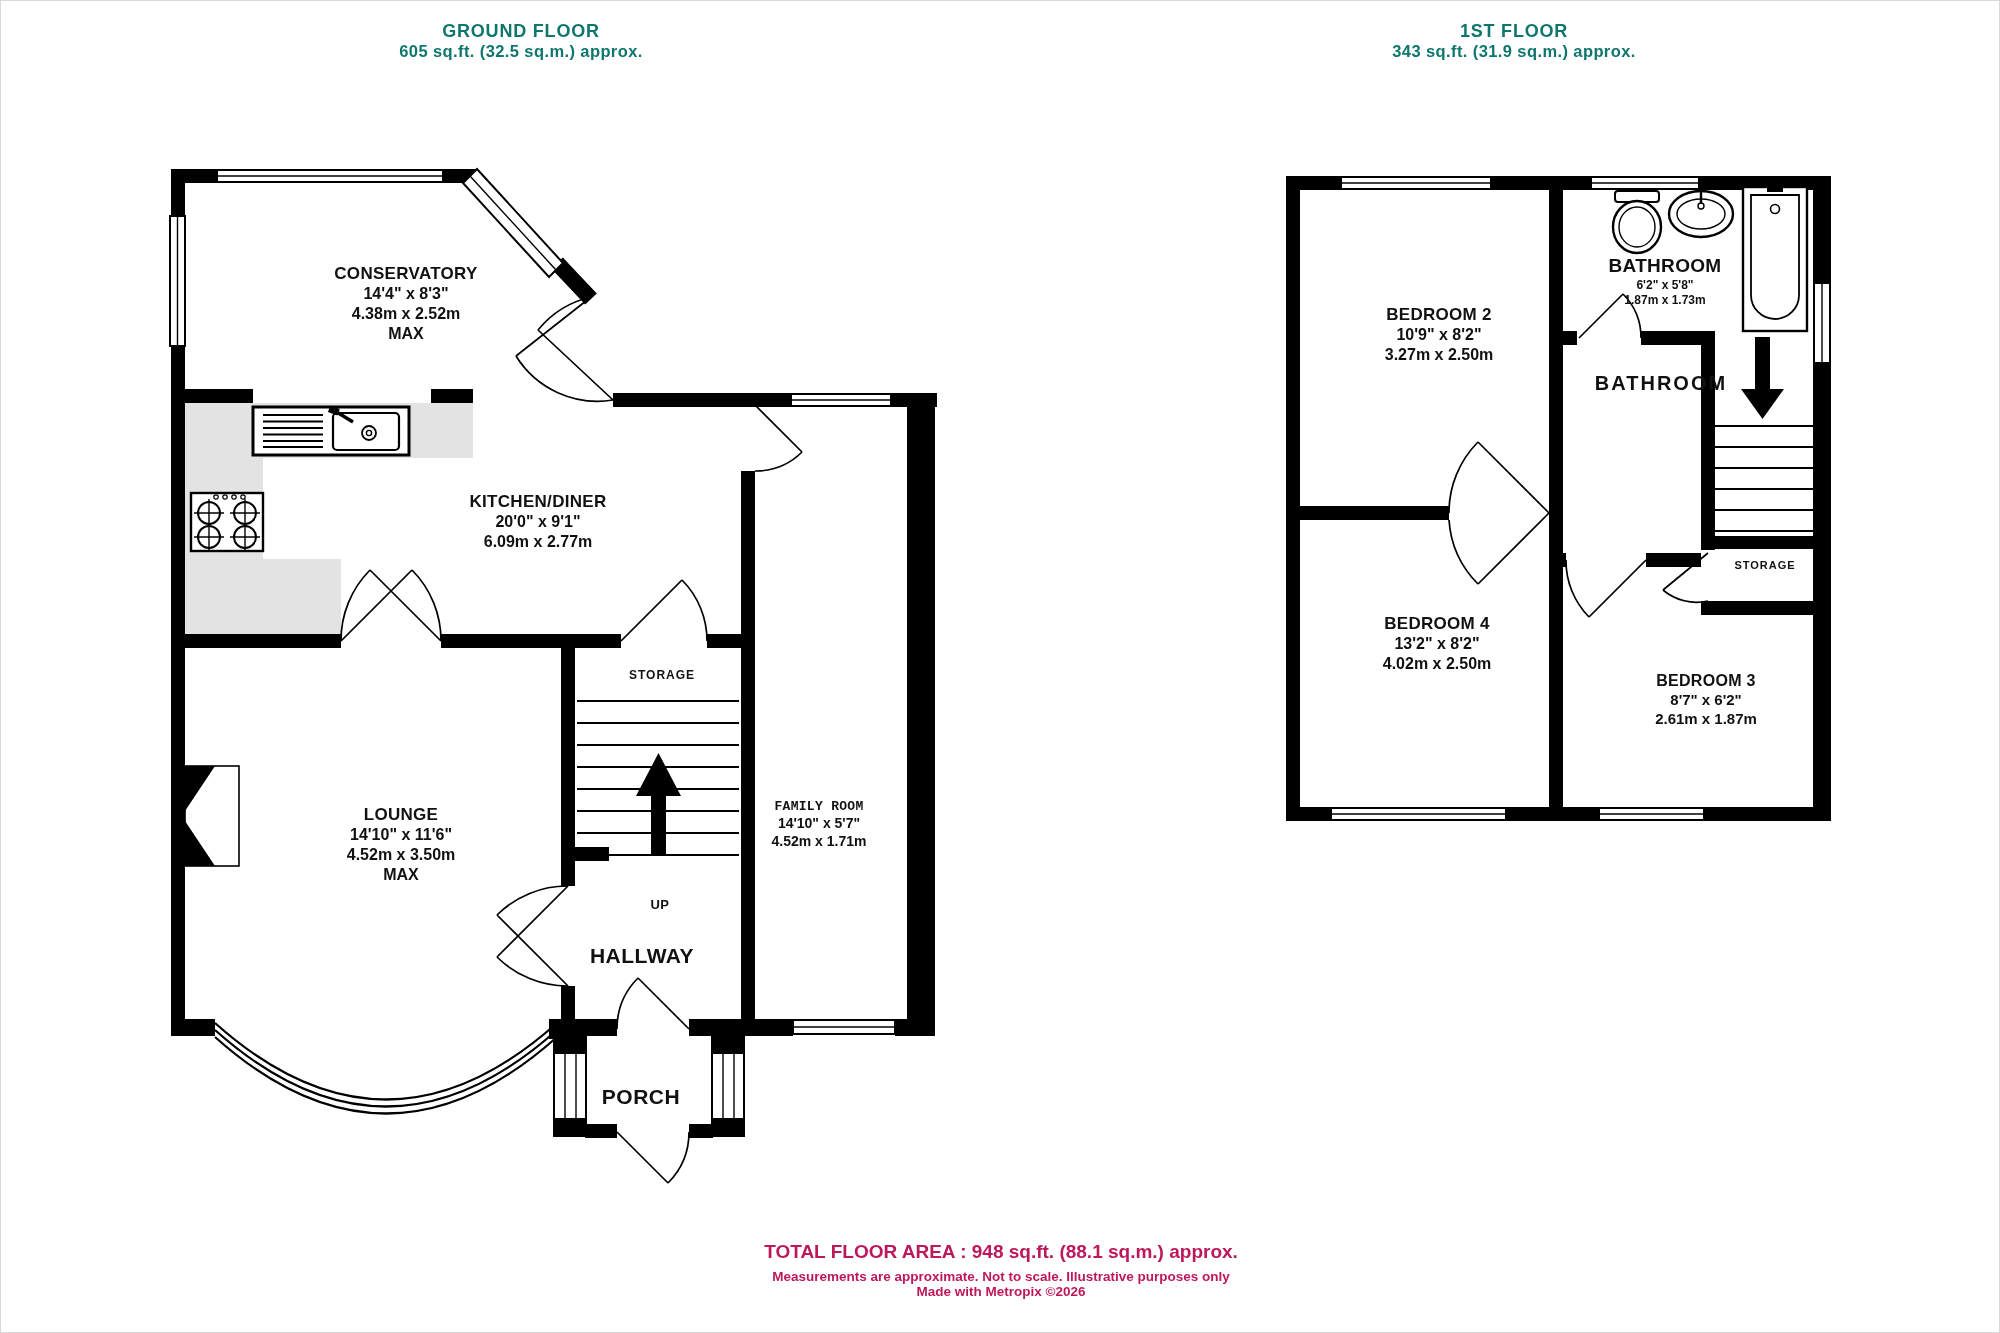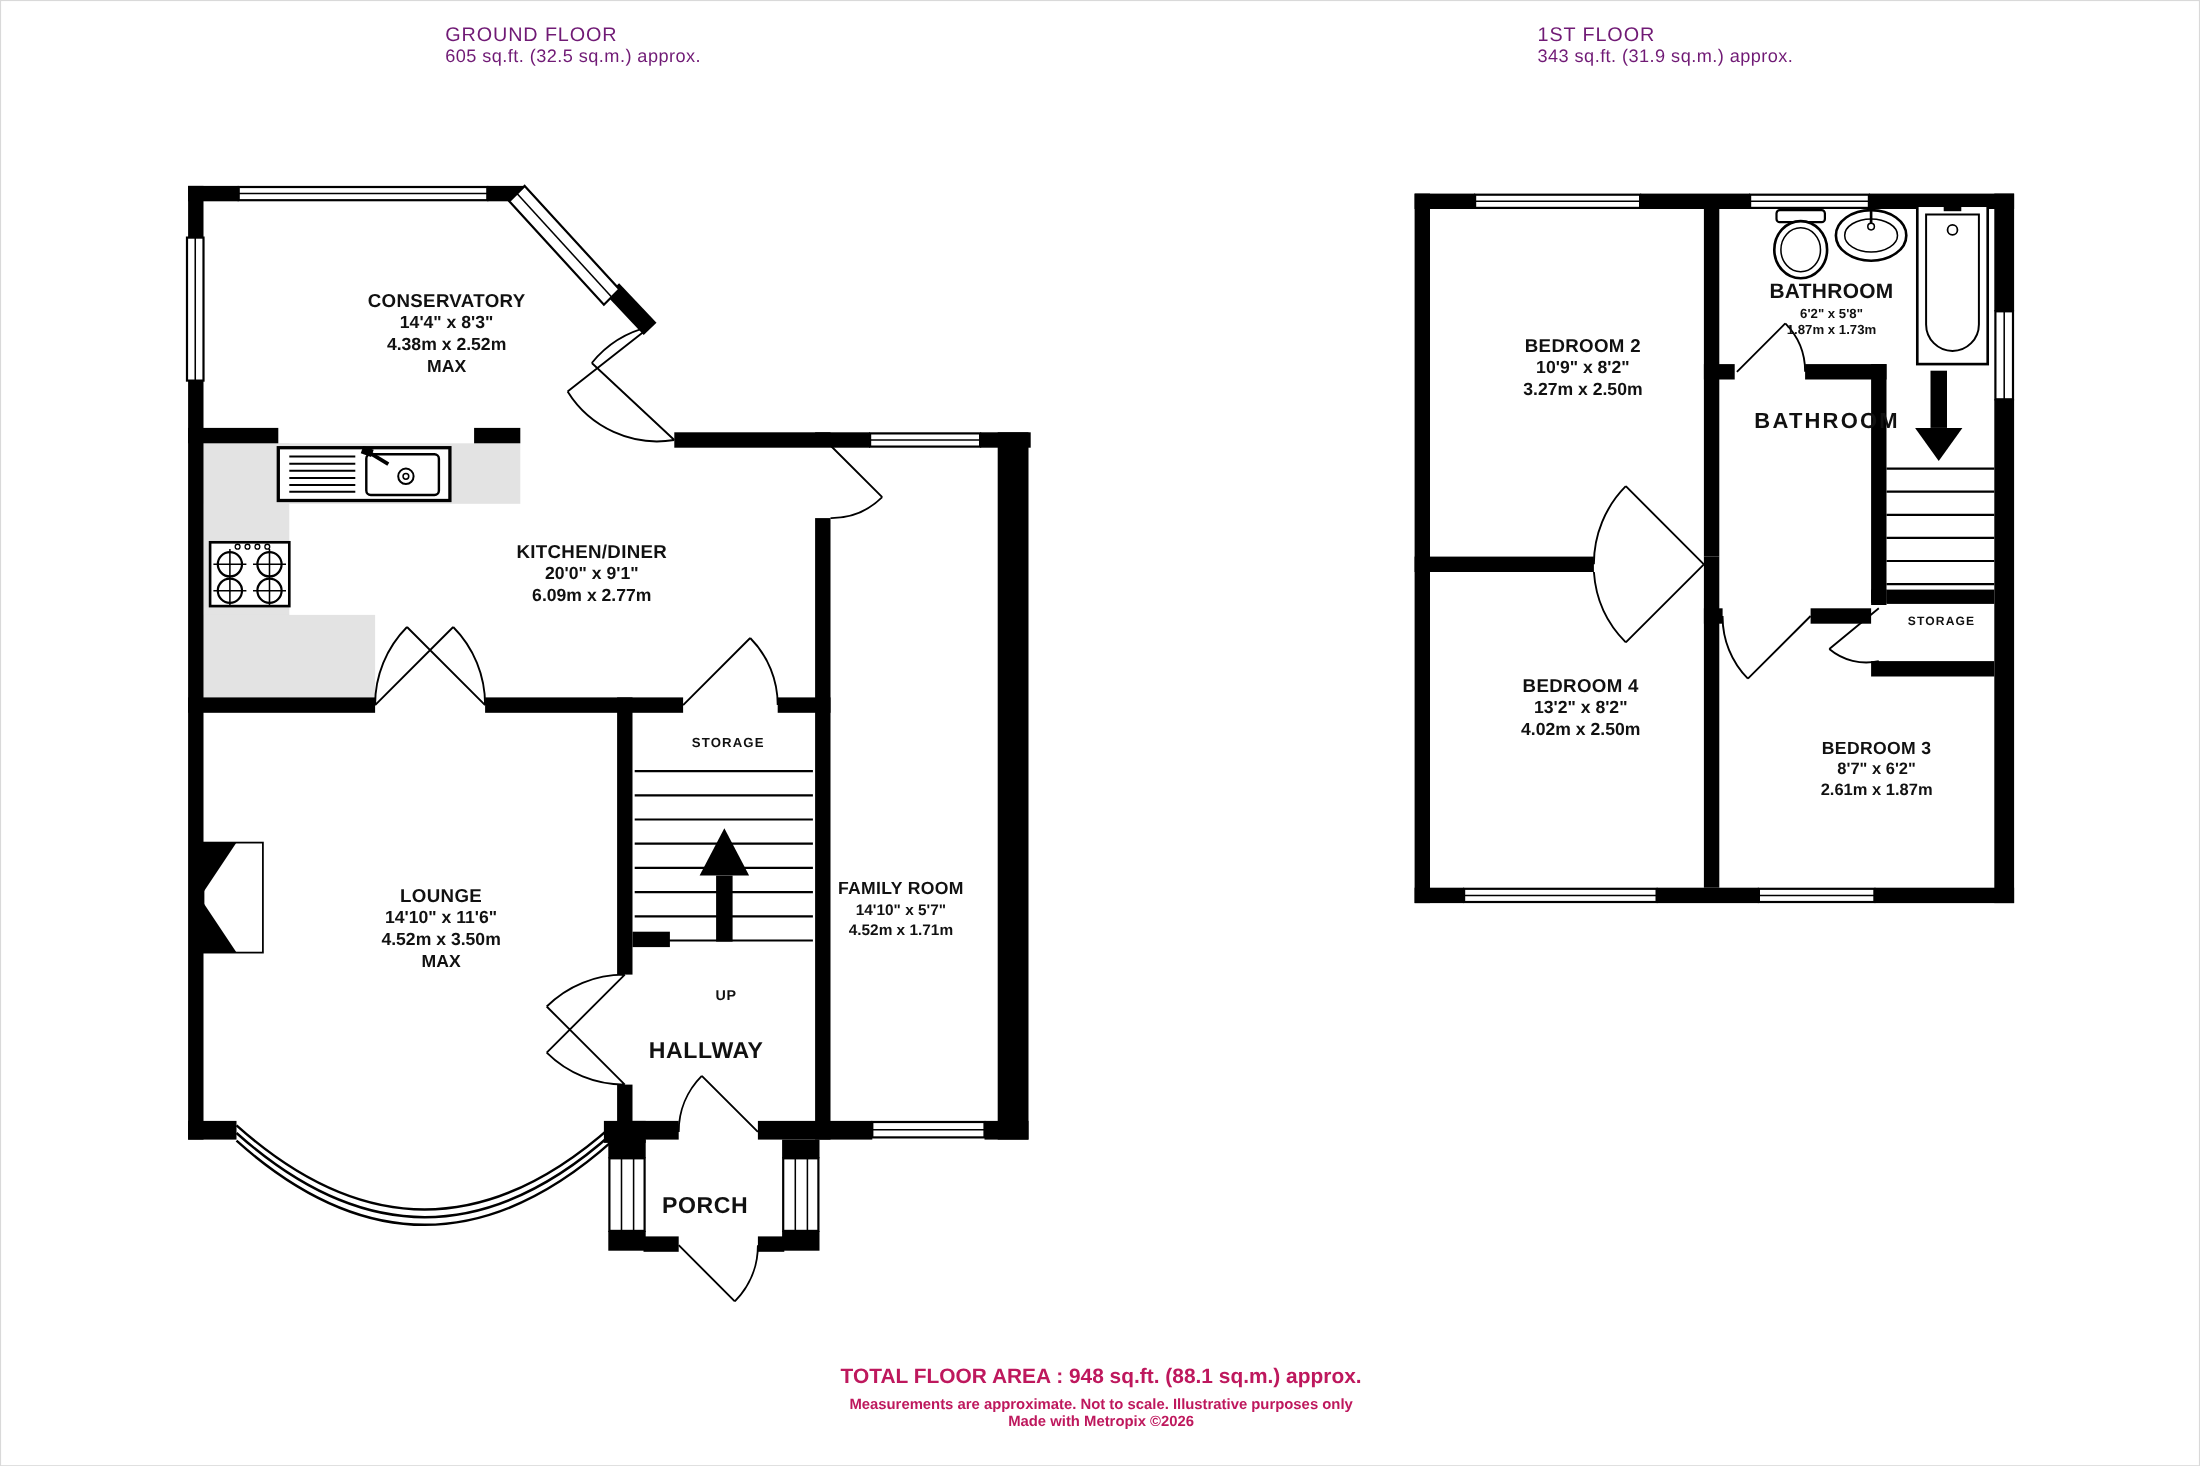--- a/index.html
+++ b/index.html
@@ -17,31 +17,31 @@
     position:absolute;
     transform:translateX(-50%);
     text-align:center;
     color:var(--text,#111);
     font-weight:bold;
     white-space:nowrap;
     line-height:1.25;
   }
   .lbl .nm{font-size:17px;letter-spacing:.3px;}
   .lbl .dim{font-size:16px;}
-  .lbl.md .nm{font-size:16px;} .lbl.md .dim{font-size:14px;}
+  .lbl.md .nm{font-size:13px;font-family:Liberation Mono, monospace;} .lbl.md .dim{font-size:14px;}
   .lbl.sm .nm{font-size:19px;} .lbl.sm .dim{font-size:12px;}
   .lbl.b3 .nm{font-size:16px;} .lbl.b3 .dim{font-size:15px;}
   .tag{font-size:12px;letter-spacing:1px;}
   .tag.tiny{font-size:11px;}
   .tag.up{font-size:13px;letter-spacing:.5px;text-align:center;}
   .tag.hall{font-size:21px;letter-spacing:.5px;}
   .landing{font-size:20px;letter-spacing:2px;}
   .title{
     position:absolute;transform:translateX(-50%);
-    text-align:left;color:#701a75;font-weight:400;
+    text-align:center;color:#0f766e;font-weight:700;
     white-space:nowrap;
   }
   .title .t1{font-size:18px;letter-spacing:.8px;}
   .title .t2{font-size:16.5px;letter-spacing:.4px;}
   .footer{
     position:absolute;transform:translateX(-50%);
     text-align:center;color:#be185d;white-space:nowrap;
   }
   .footer .f1{font-size:19px;font-weight:700;margin-bottom:6px;}
   .footer .f2{font-size:13.5px;font-weight:700;}

